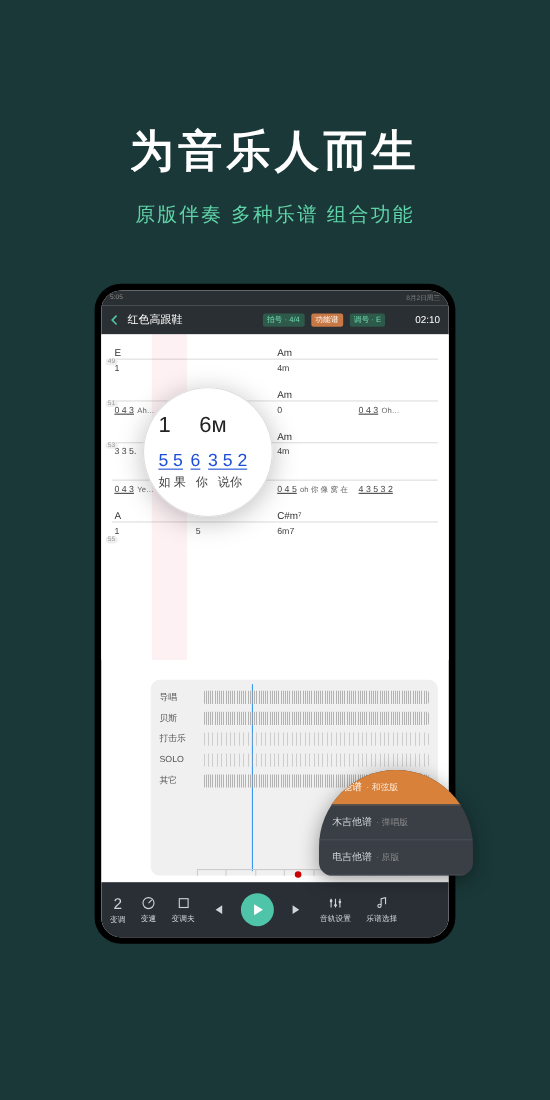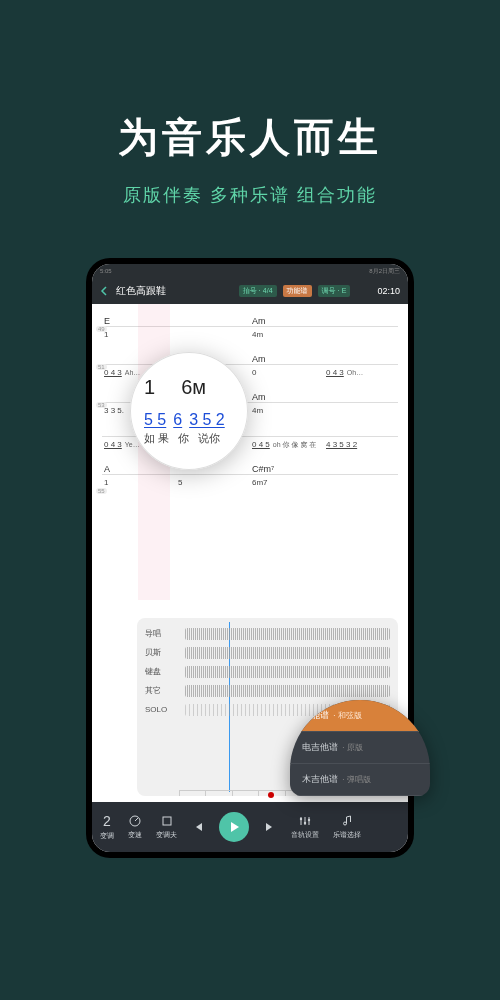--- a/index.html
+++ b/index.html
@@ -389,30 +389,30 @@
       <div id="track-rows">
           <div class="track-row">
             <span class="track-label">导唱</span>
             <div class="track-wave "></div>
           </div>
           <div class="track-row">
             <span class="track-label">贝斯</span>
             <div class="track-wave "></div>
           </div>
           <div class="track-row">
-            <span class="track-label">键盘</span>
-            <div class="track-wave "></div>
+            <span class="track-label">打击乐</span>
+            <div class="track-wave sparse"></div>
+          </div>
+          <div class="track-row">
+            <span class="track-label">SOLO</span>
+            <div class="track-wave sparse"></div>
           </div>
           <div class="track-row">
             <span class="track-label">其它</span>
             <div class="track-wave "></div>
-          </div>
-          <div class="track-row">
-            <span class="track-label">SOLO</span>
-            <div class="track-wave sparse"></div>
           </div>
         </div>
       <div class="track-timeline">
         <span></span>
           <span></span>
           <span></span>
           <span></span>
           <span></span>
           <span></span>
           <span></span>
@@ -486,17 +486,17 @@
     <div class="mag-row3">
       <span>如 果</span>
       <span>你</span>
       <span>说你</span>
     </div>
   </div>
 
   <div class="popup-menu">
     <div id="popup-items">
         <div class="popup-item active">功能谱<span class="sub">· 和弦版</span></div>
+        <div class="popup-item">木吉他谱<span class="sub">· 弹唱版</span></div>
         <div class="popup-item">电吉他谱<span class="sub">· 原版</span></div>
-        <div class="popup-item">木吉他谱<span class="sub">· 弹唱版</span></div>
       </div>
   </div>
 </div>
 
 </body></html>

